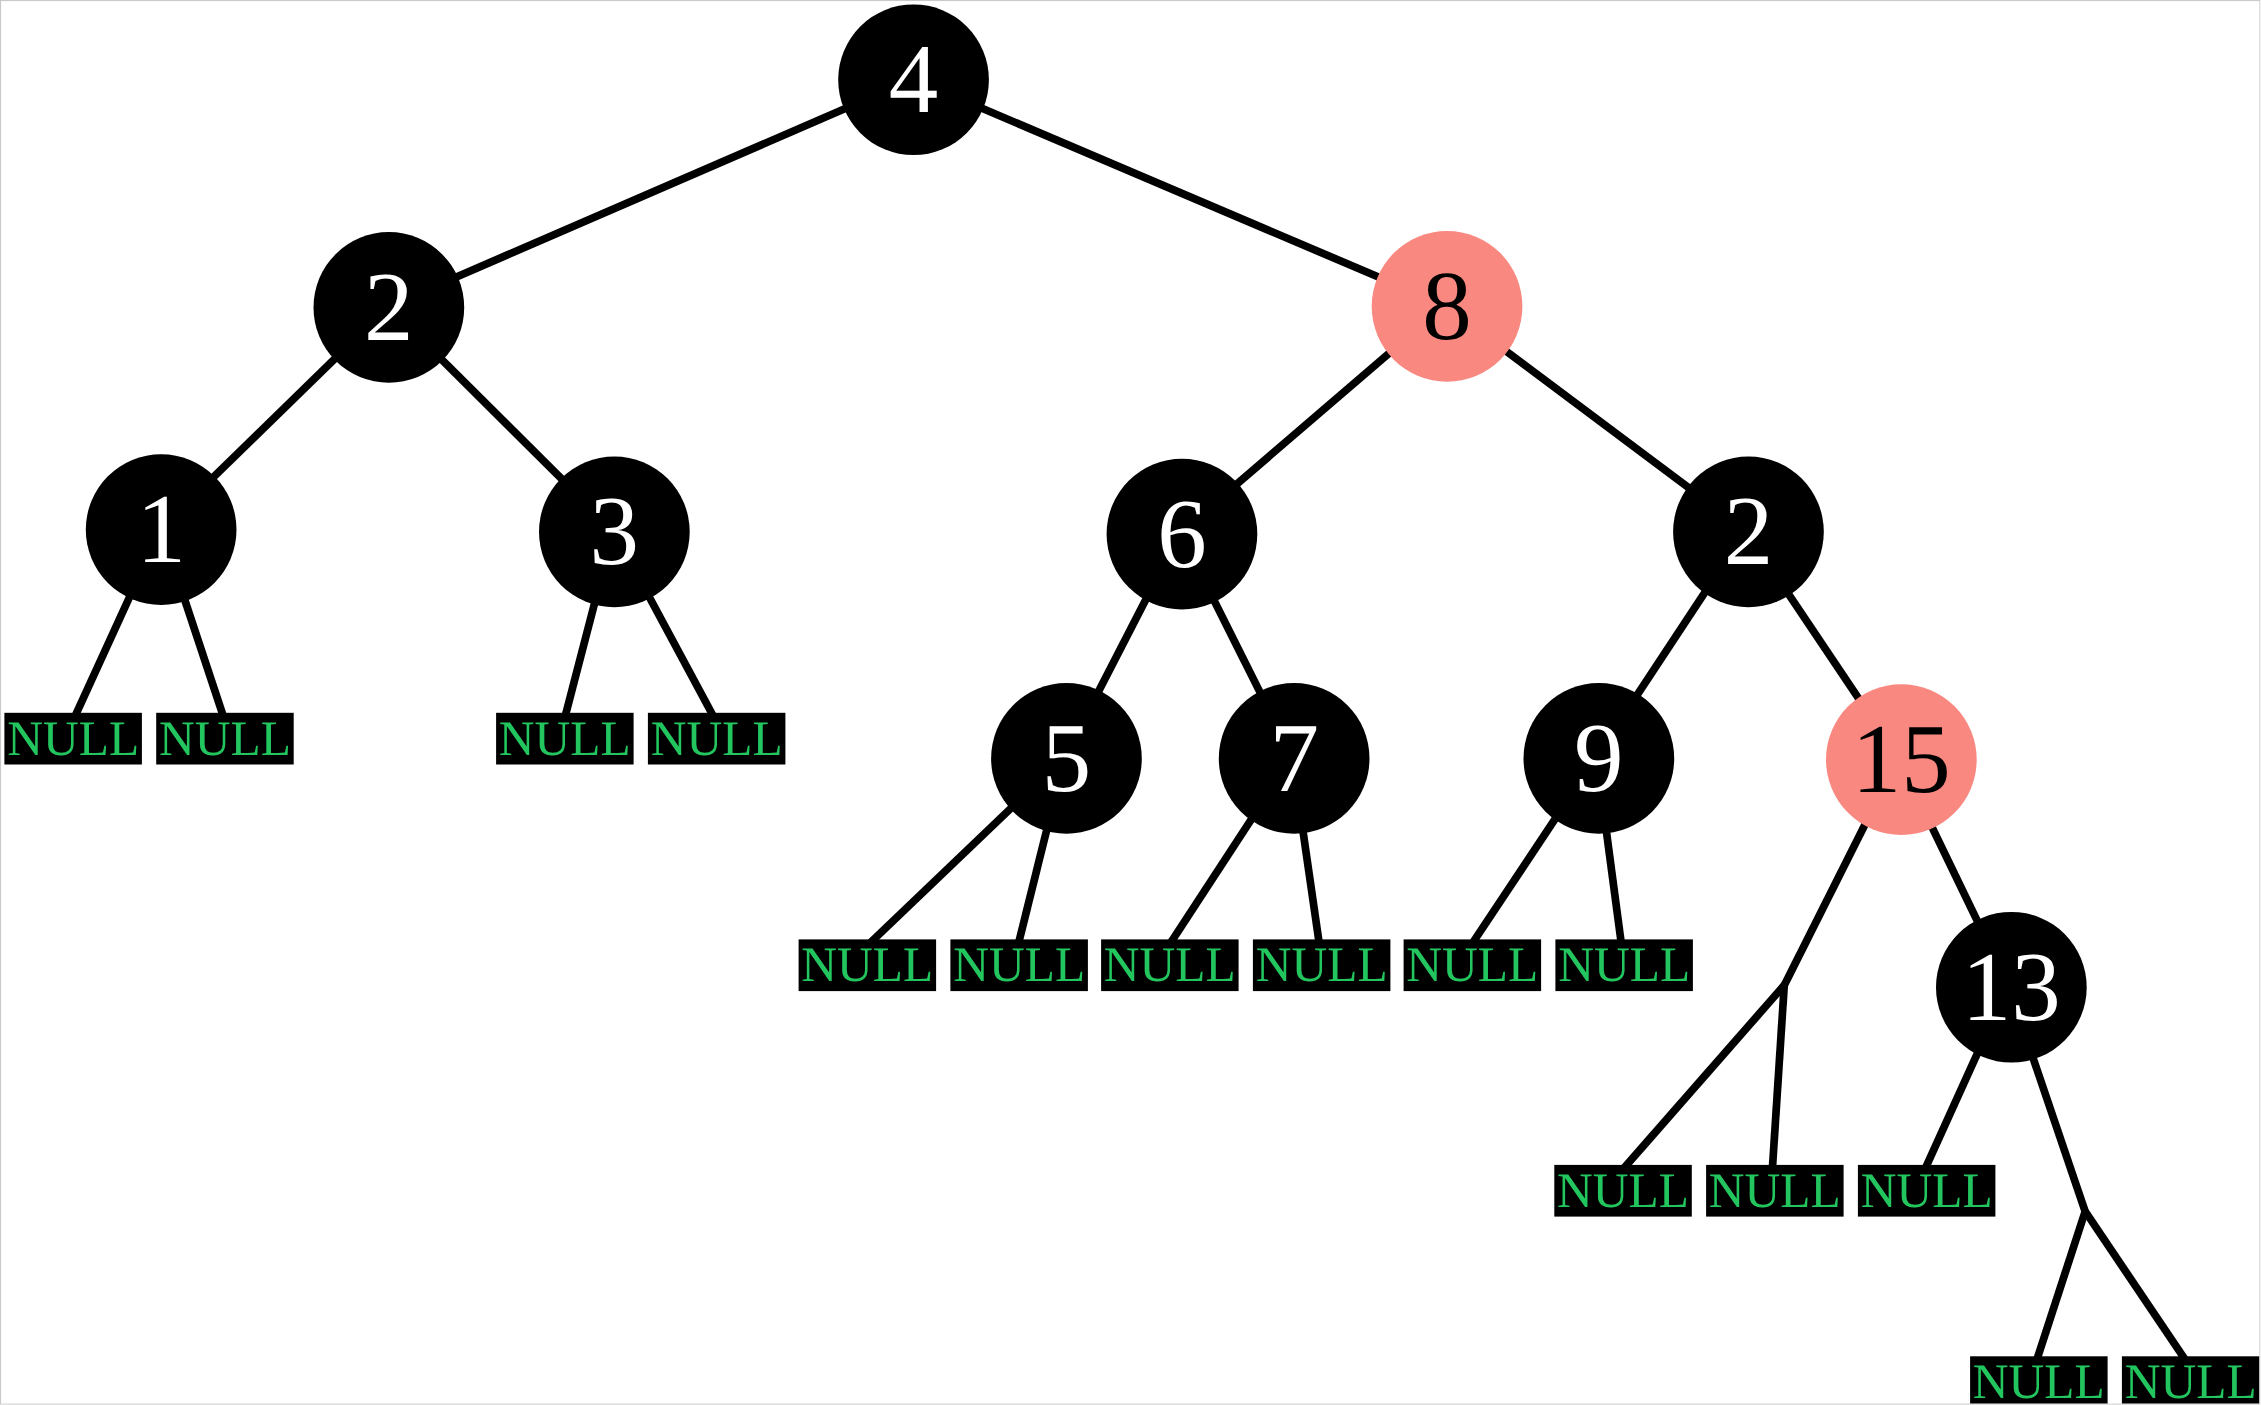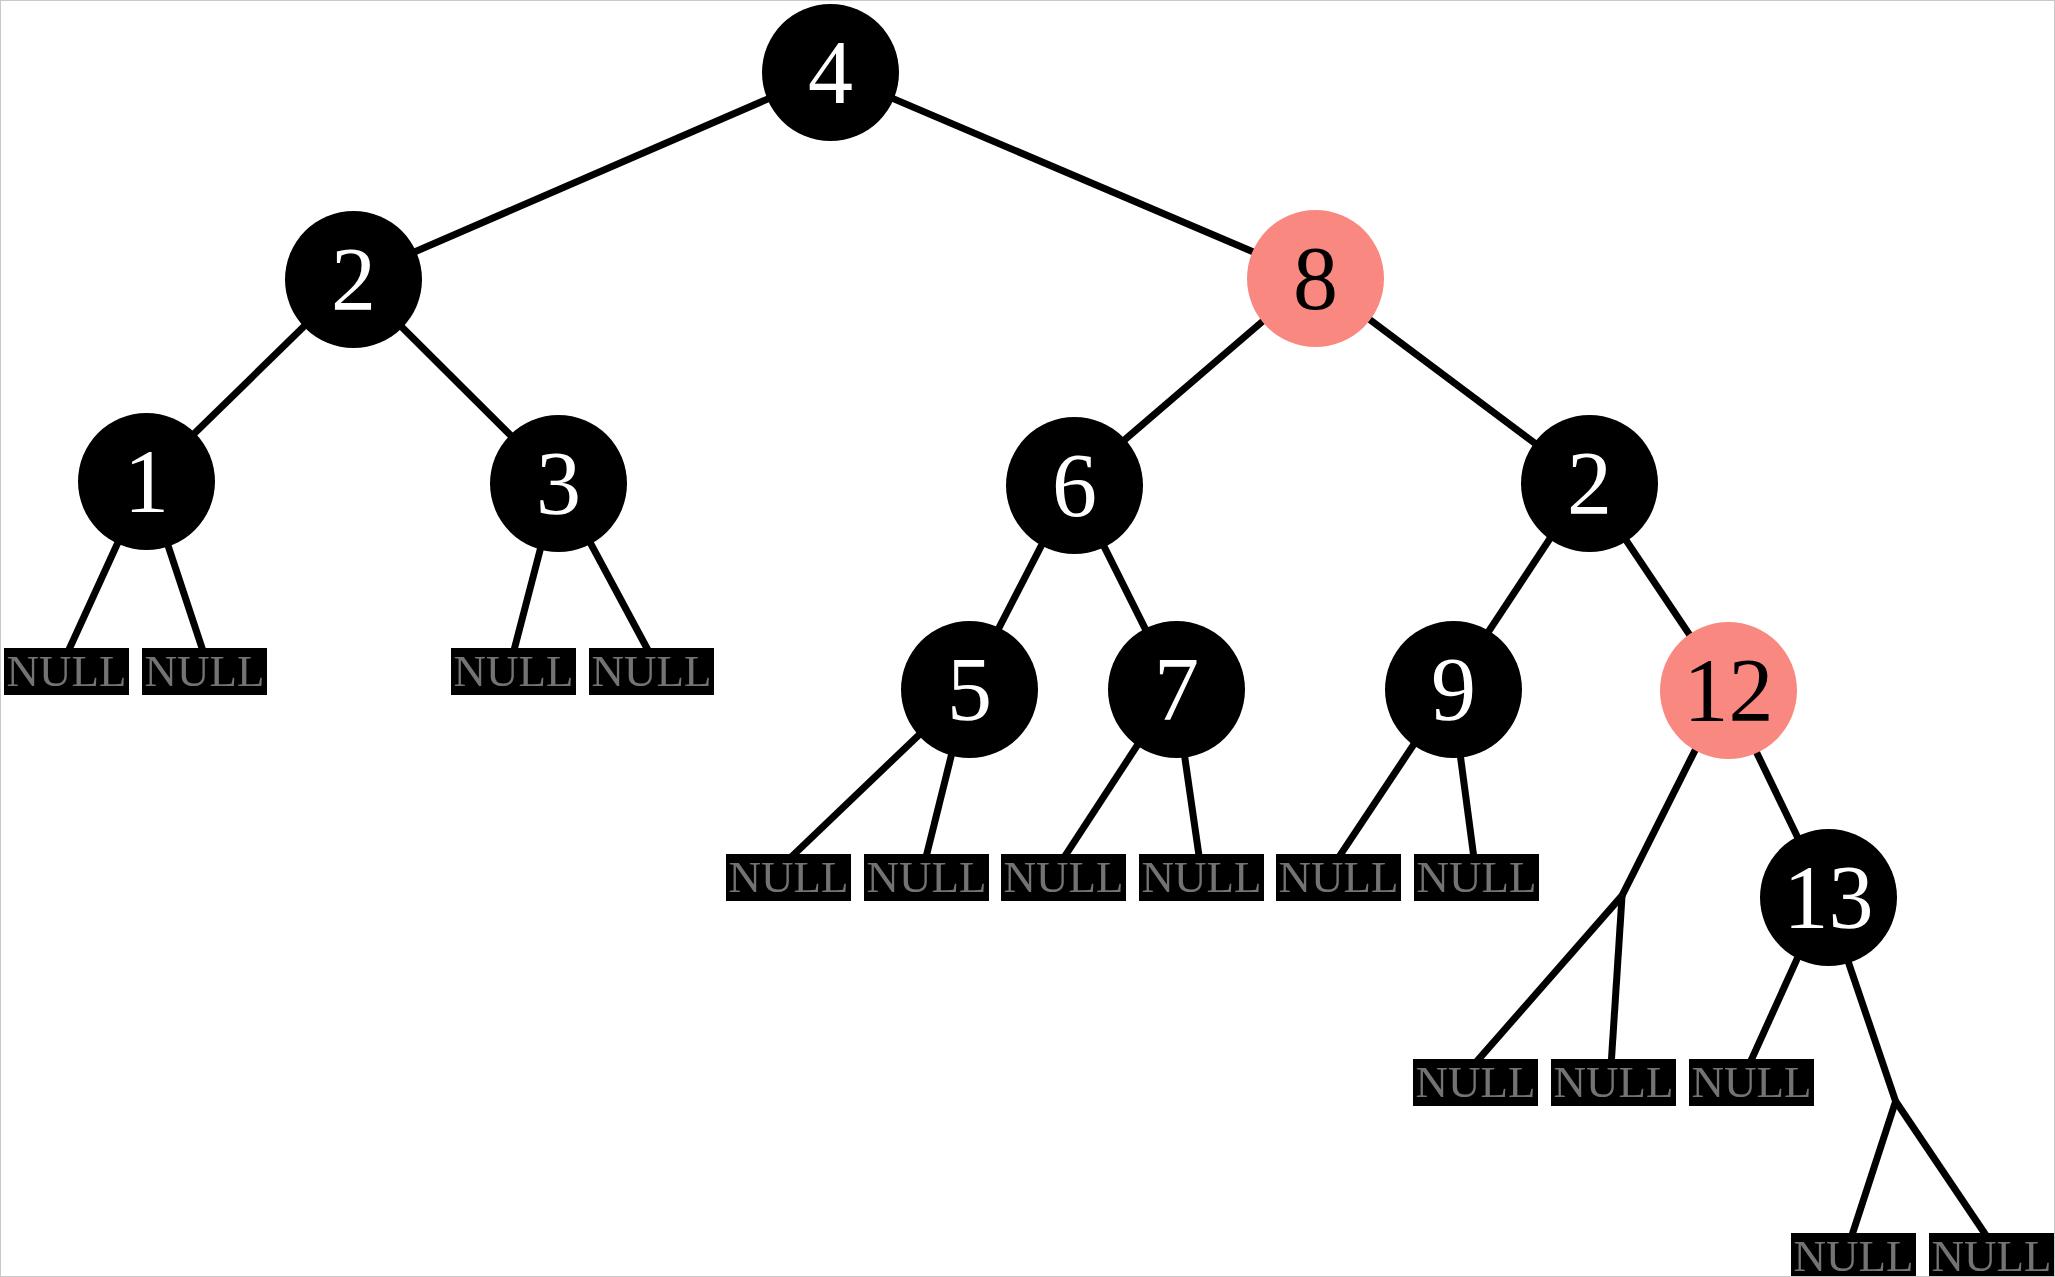--- a/index.html
+++ b/index.html
@@ -20,21 +20,21 @@
     border-radius:50%;
     display:flex;align-items:center;justify-content:center;
     font-size:90px;line-height:1;
     user-select:none;
   }
   .node.black{background:#000000;color:#ffffff;}
   .node.red{background:#f98980;color:#000000;}
   .nullbox{
     position:absolute;
     width:125px;height:47px;
-    background:#000000;color:#737373;
+    background:#000000;color:#22c55e;
     display:flex;align-items:center;justify-content:center;
     font-size:45px;line-height:47px;
     letter-spacing:0px;
     user-select:none;
   }
 </style>
 </head>
 <body>
 
 <div id="canvas">
@@ -96,21 +96,21 @@
   <div class="node black" style="left:900px;top:620px">
       <span>5</span>
     </div>
   <div class="node black" style="left:1107px;top:620px">
       <span>7</span>
     </div>
   <div class="node black" style="left:1384px;top:620px">
       <span>9</span>
     </div>
   <div class="node red" style="left:1659px;top:621px">
-      <span>12</span>
+      <span>15</span>
     </div>
   <div class="node black" style="left:1759px;top:828px">
       <span>13</span>
     </div>
 
   <div class="nullbox" style="left:3px;top:647px">NULL</div>
   <div class="nullbox" style="left:141px;top:647px">NULL</div>
   <div class="nullbox" style="left:450px;top:647px">NULL</div>
   <div class="nullbox" style="left:588px;top:647px">NULL</div>
 

